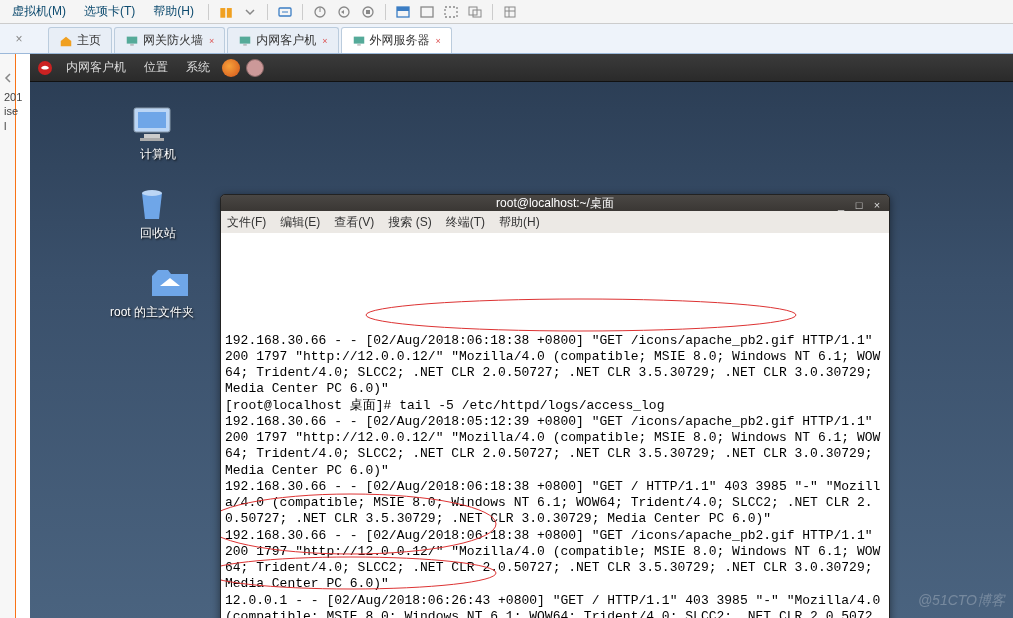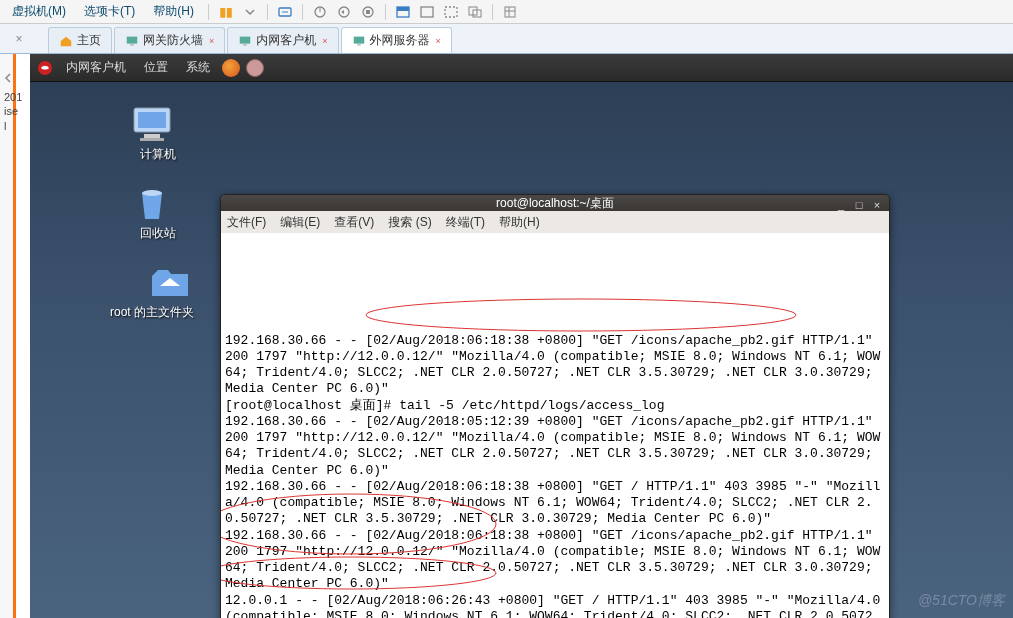--- a/index.html
+++ b/index.html
@@ -17,21 +17,21 @@
   .tab .x { color:#d55; font-size: 9px; margin-left:2px; }
   .tab-icon { width: 14px; height: 14px; display:inline-flex; }
   .guest-desktop { position: relative; background: linear-gradient(#2a3c53 0%, #3a506b 40%, #4a637f 100%); height: 564px; }
   .gnome-panel { height: 28px; background: linear-gradient(#3b3b3b,#2a2a2a); display: flex; align-items: center; gap: 6px; padding: 0 6px; color: #ddd; font-size: 12px; border-bottom:1px solid #111; }
   .redhat-logo { width: 18px; height: 18px; }
   .panel-item { padding: 0 6px; }
   .round-icon { width: 18px; height: 18px; border-radius: 50%; }
   .desk-icons { position: absolute; left: 80px; top: 50px; display:flex; flex-direction:column; gap: 20px; align-items:center; }
   .desk-icon { display:flex; flex-direction:column; align-items:flex-end; gap: 2px; color:#fff; font-size: 12px; text-shadow: 1px 1px 2px #000; }
   .desk-icon svg { width: 48px; height: 40px; }
-  .host-panel { position: absolute; left: 0; top: 24px; width: 16px; height: 594px; background: #f7f7f7; border-right: 3px solid #f97316; padding-top: 42px; }
+  .host-panel { position: absolute; left: 0; top: 24px; width: 16px; height: 594px; background: #f7f7f7; border-right: 1px solid #f97316; padding-top: 42px; }
   .host-arrow { width: 16px; height: 16px; margin: 4px auto; display:block; color:#888; }
   .host-txt { font-size: 11px; color: #444; padding-left: 4px; line-height: 1.3; }
   .term-window { position: absolute; left: 190px; top: 140px; width: 670px; height: 460px; background: #56524e; border: 1px solid #222; border-radius: 5px 5px 0 0; box-shadow: 0 2px 8px rgba(0,0,0,0.5); }
   .term-title { height: 16px; background: linear-gradient(#4a4744,#3a3734); color: #fff; font-size: 12px; display:flex; align-items:center; justify-content:center; position:relative; border-radius: 5px 5px 0 0; }
   .term-ctrl { position:absolute; right:4px; top:2px; display:flex; gap:2px; }
   .term-ctrl span { width:16px; height:16px; display:flex;align-items:center;justify-content:center; color:#ddd; font-size:11px; }
   .term-menubar { height: 22px; background: #ece9e5; display:flex; align-items:center; padding: 0 6px; gap: 14px; font-size: 12px; color:#333; }
   .term-body { background: #fff; color: #000; font-family: "Courier New", monospace; font-size: 13px; line-height: 1.25; padding: 2px 4px; height: 414px; overflow: hidden; white-space: pre-wrap; word-break: break-all; position: relative; }
   .annot { position:absolute; pointer-events:none; }
   .watermark { position:absolute; right:8px; bottom:8px; color: rgba(255,255,255,0.25); font-size: 14px; font-style: italic; }

